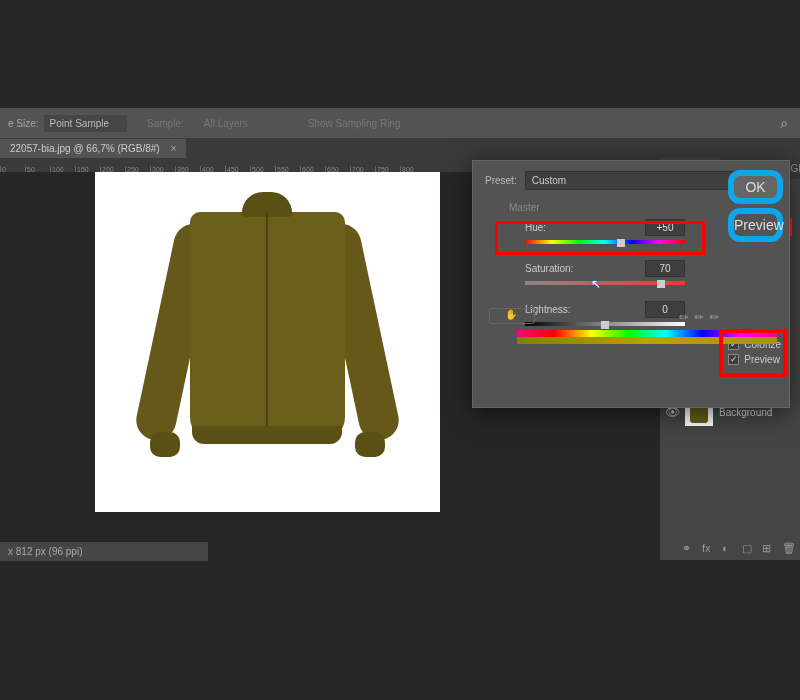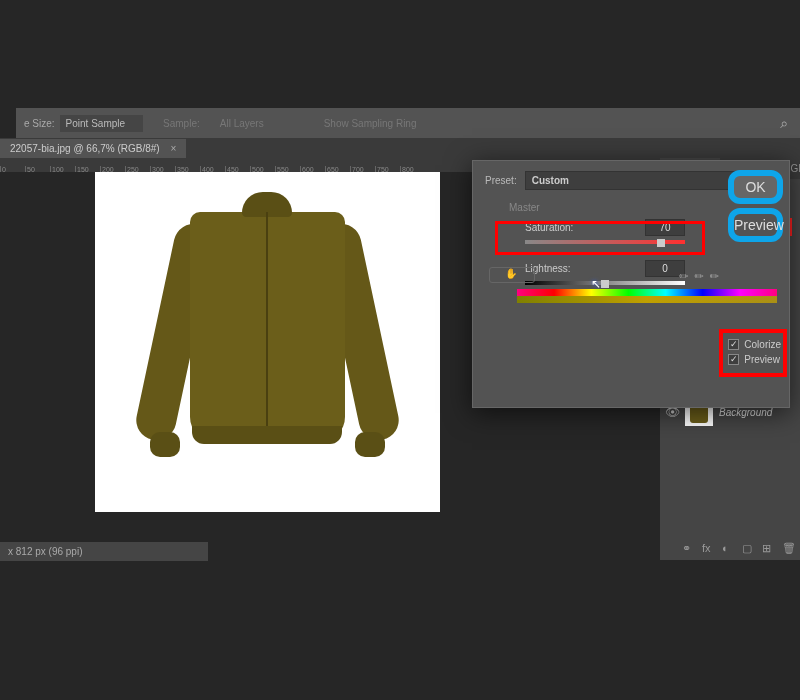--- a/index.html
+++ b/index.html
@@ -1,18 +1,18 @@
 <!DOCTYPE html>
 <html><head>
   <meta charset="utf-8">
   <style>
     * { margin: 0; padding: 0; box-sizing: border-box; font-family: -apple-system, Tahoma, sans-serif; }
     body { background: #262626; width: 800px; height: 700px; overflow: hidden; position: relative; }
     
-    .top-bar { position: absolute; top: 108px; left: 16px; right: 0; height: 30px; background: #535353; display: flex; align-items: center; padding: 0 8px; }
+    .top-bar { position: absolute; top: 108px; left: 0; right: 0; height: 30px; background: #535353; display: flex; align-items: center; padding: 0 8px; }
     .top-bar-label { color: #aaa; font-size: 10px; margin-right: 5px; }
     .top-bar-select { background: #454545; color: #bbb; border: none; font-size: 10px; padding: 3px 18px 3px 6px; }
     .top-bar-item { color: #777; font-size: 10px; margin-left: 20px; }
     .search-icon { position: absolute; right: 12px; color: #aaa; font-size: 14px; }
     
     .tab-bar { position: absolute; top: 138px; left: 0; right: 0; height: 20px; background: #3a3a3a; }
     .doc-tab { display: inline-block; background: #535353; color: #ccc; font-size: 10px; padding: 4px 10px; }
     .doc-tab .close { margin-left: 8px; color: #aaa; }
     
     .ruler-h { position: absolute; top: 158px; left: 0; right: 140px; height: 14px; background: #3a3a3a; overflow: hidden; }
@@ -33,31 +33,31 @@
     
     .right-panel { position: absolute; top: 158px; right: 0; width: 140px; bottom: 140px; background: #454545; }
     .panel-tabs { display: flex; background: #3a3a3a; }
     .panel-tab { color: #999; font-size: 10px; padding: 5px 8px; }
     .panel-tab.active { background: #454545; color: #ddd; }
     .color-swatch { position: absolute; top: 60px; right: 8px; width: 18px; height: 18px; background: #ff2020; }
     .layer-row { position: absolute; top: 240px; left: 5px; right: 5px; display: flex; align-items: center; gap: 6px; }
     .eye { width: 14px; height: 14px; color: #ccc; font-size: 12px; }
     .thumb { width: 28px; height: 28px; background: #fff; display: flex; align-items: center; justify-content: center; }
     .thumb-inner { width: 18px; height: 22px; background: #6b5e1a; border-radius: 3px; }
-    .layer-name { color: #ddd; font-size: 10px; font-style: italic; }
+    .layer-name { color: #ddd; font-size: 10px; }
     .bottom-icons { position: absolute; bottom: 4px; right: 4px; display: flex; gap: 6px; }
     .bicon { width: 14px; height: 14px; color: #999; font-size: 11px; }
     
     .dialog { position: absolute; top: 160px; left: 472px; width: 318px; height: 248px; background: #535353; border: 1px solid #666; box-shadow: 0 5px 25px rgba(0,0,0,0.6); }
     .dialog-title { background: #535353; color: #ddd; font-size: 11px; padding: 6px 10px; display: flex; justify-content: space-between; border-bottom: 1px solid #454545; }
     .dialog-close { color: #ccc; cursor: pointer; font-size: 12px; }
     .dialog-body { padding: 10px 12px; position: relative; }
     .preset-row { display: flex; align-items: center; gap: 8px; }
     .preset-label { color: #bbb; font-size: 10px; }
-    .preset-select { flex: 1; background: #3e3e3e; color: #ccc; border: 1px solid #333; font-size: 10px; padding: 3px 6px; font-weight: bold; }
+    .preset-select { flex: 1; background: #3e3e3e; color: #ccc; border: 1px solid #333; font-size: 10px; padding: 3px 6px; }
     .gear { color: #bbb; font-size: 11px; }
     .master { color: #888; font-size: 10px; margin: 12px 0 6px 24px; }
     
     .slider-group { margin-left: 40px; margin-right: 8px; margin-bottom: 12px; }
     .slider-row { display: flex; align-items: center; justify-content: space-between; }
     .slider-label { color: #ccc; font-size: 10px; }
     .slider-value { width: 40px; background: #3e3e3e; color: #ddd; font-size: 10px; text-align: center; padding: 2px; border: 1px solid #333; }
     .slider-track { position: relative; height: 8px; margin-top: 4px; }
     .hue-gradient { height: 4px; background: linear-gradient(90deg, #ff0000, #ffff00, #00ff00, #00ffff, #0000ff, #ff00ff, #ff0000); }
     .sat-gradient { height: 4px; background: linear-gradient(90deg, #888, #ff3030); }
@@ -149,20 +149,30 @@
       <span class="preset-label">Preset:</span>
       <span class="preset-select">Custom</span>
       <span class="gear">⚙</span>
     </div>
     <div style="position:absolute;right:6px;top:5px">
       <span class="dlg-btn">OK</span>
       <span class="dlg-btn" style="background:#535353">Preview</span>
     </div>
     <div class="master">Master</div>
 
+    <div class="slider-group" style="width:160px">
+      <div class="slider-row">
+        <span class="slider-label">Hue:</span>
+        <span class="slider-value">+50</span>
+      </div>
+      <div class="slider-track">
+        <div class="hue-gradient"></div>
+        <div class="slider-thumb" style="left:60%"></div>
+      </div>
+    </div>
 
     <div class="slider-group" style="width:160px">
       <div class="slider-row">
         <span class="slider-label">Saturation:</span>
         <span class="slider-value">70</span>
       </div>
       <div class="slider-track">
         <div class="sat-gradient"></div>
         <div class="slider-thumb" style="left:85%"></div>
       </div>

